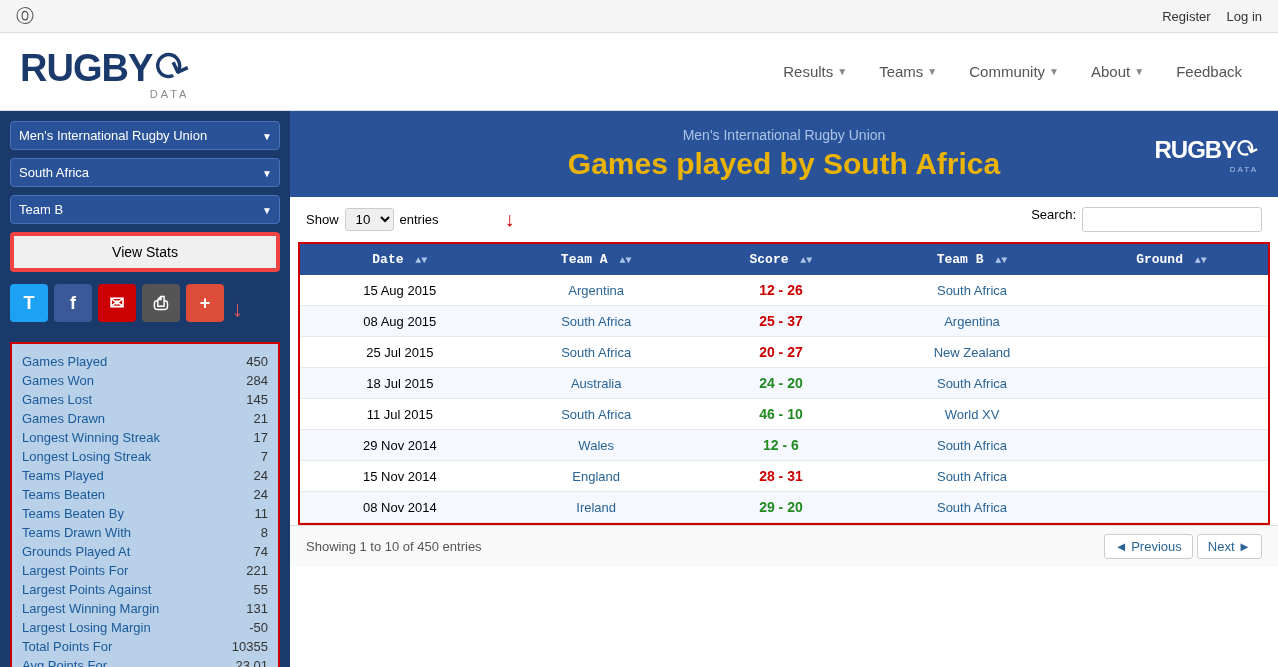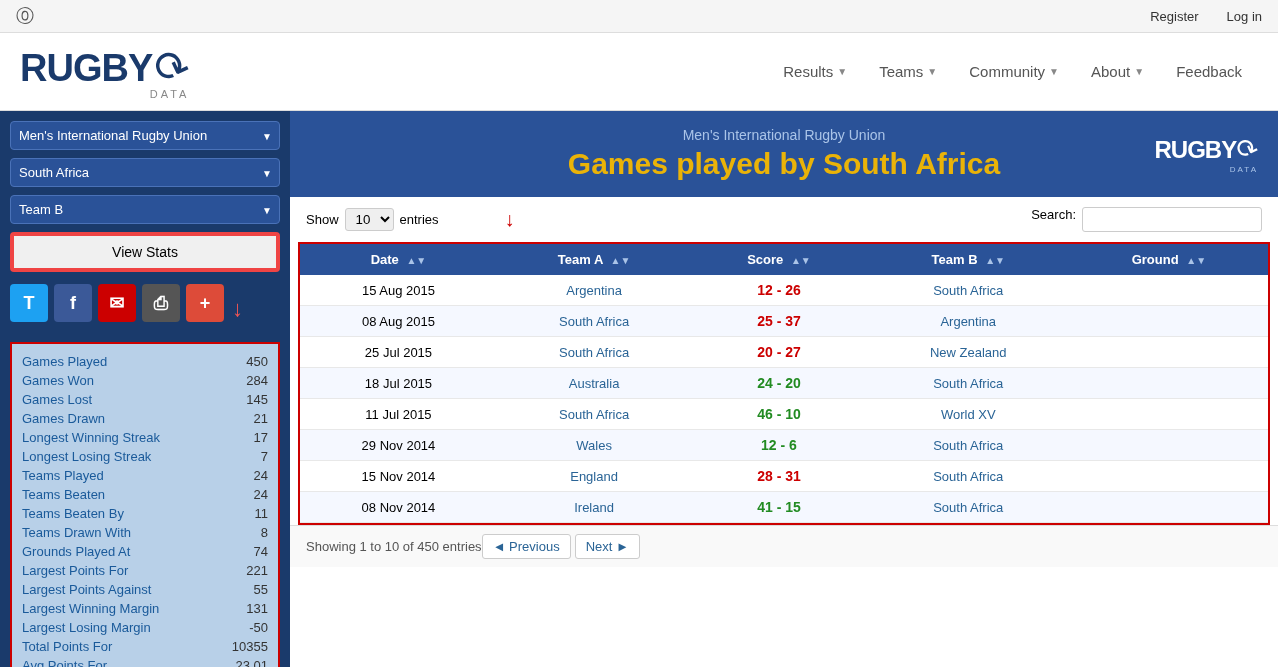--- a/index.html
+++ b/index.html
@@ -7,21 +7,21 @@
 
     
     .top-bar {
       background: #f5f5f5;
       border-bottom: 1px solid #ddd;
       display: flex;
       justify-content: space-between;
       align-items: center;
       padding: 4px 16px;
     }
-    .top-bar-links { display: flex; gap: 28px; }
+    .top-bar-links { display: flex; gap: 16px; }
     .top-bar-links a { color: #333; text-decoration: none; font-size: 13px; }
 
     
     .header {
       background: #fff;
       display: flex;
       justify-content: space-between;
       align-items: center;
       padding: 10px 20px;
       border-bottom: 1px solid #ddd;
@@ -179,36 +179,38 @@
       border-collapse: collapse;
       font-size: 13px;
     }
     .data-table th {
       background: #2a5298;
       color: #fff;
       padding: 8px 10px;
       text-align: center;
       font-size: 13px;
       cursor: pointer;
+      font-family: Liberation Mono, monospace;
     }
     .data-table th .sort-arrows { font-size: 10px; margin-left: 4px; color: #aac4e8; }
     .data-table td {
       padding: 7px 10px;
       text-align: center;
       border-bottom: 1px solid #e8e8e8;
     }
     .data-table tr:nth-child(even) td { background: #f5f8ff; }
     .data-table tr:nth-child(odd) td { background: #fff; }
     .team-link { color: #2a6496; text-decoration: none; }
     .score-win { color: #228b22; font-weight: bold; font-size: 14px; text-align: center; }
     .score-loss { color: #cc0000; font-weight: bold; font-size: 14px; }
 
     
     .table-footer {
       display: flex;
+      justify-content: space-between;
       align-items: center;
       padding: 8px 16px;
       font-size: 13px;
       color: #555;
       border-top: 1px solid #ddd;
       background: #f9f9f9;
     }
     .pagination { display: flex; gap: 4px; align-items: center; }
     .pagination a {
       padding: 4px 10px;
@@ -443,21 +445,21 @@
             <tr>
     <td>15 Nov 2014</td>
     <td><a class="team-link">England</a></td>
     <td><span class="score-loss">28 - 31</span></td>
     <td><a class="team-link">South Africa</a></td>
     <td></td>
   </tr>
             <tr>
     <td>08 Nov 2014</td>
     <td><a class="team-link">Ireland</a></td>
-    <td><span class="score-win">41 - 15</span></td>
+    <td><span class="score-win">29 - 20</span></td>
     <td><a class="team-link">South Africa</a></td>
     <td></td>
   </tr>
           </tbody>
       </table>
     </div>
 
     <div class="table-footer">
       <span>Showing 1 to 10 of 450 entries</span>
       <div class="pagination">

